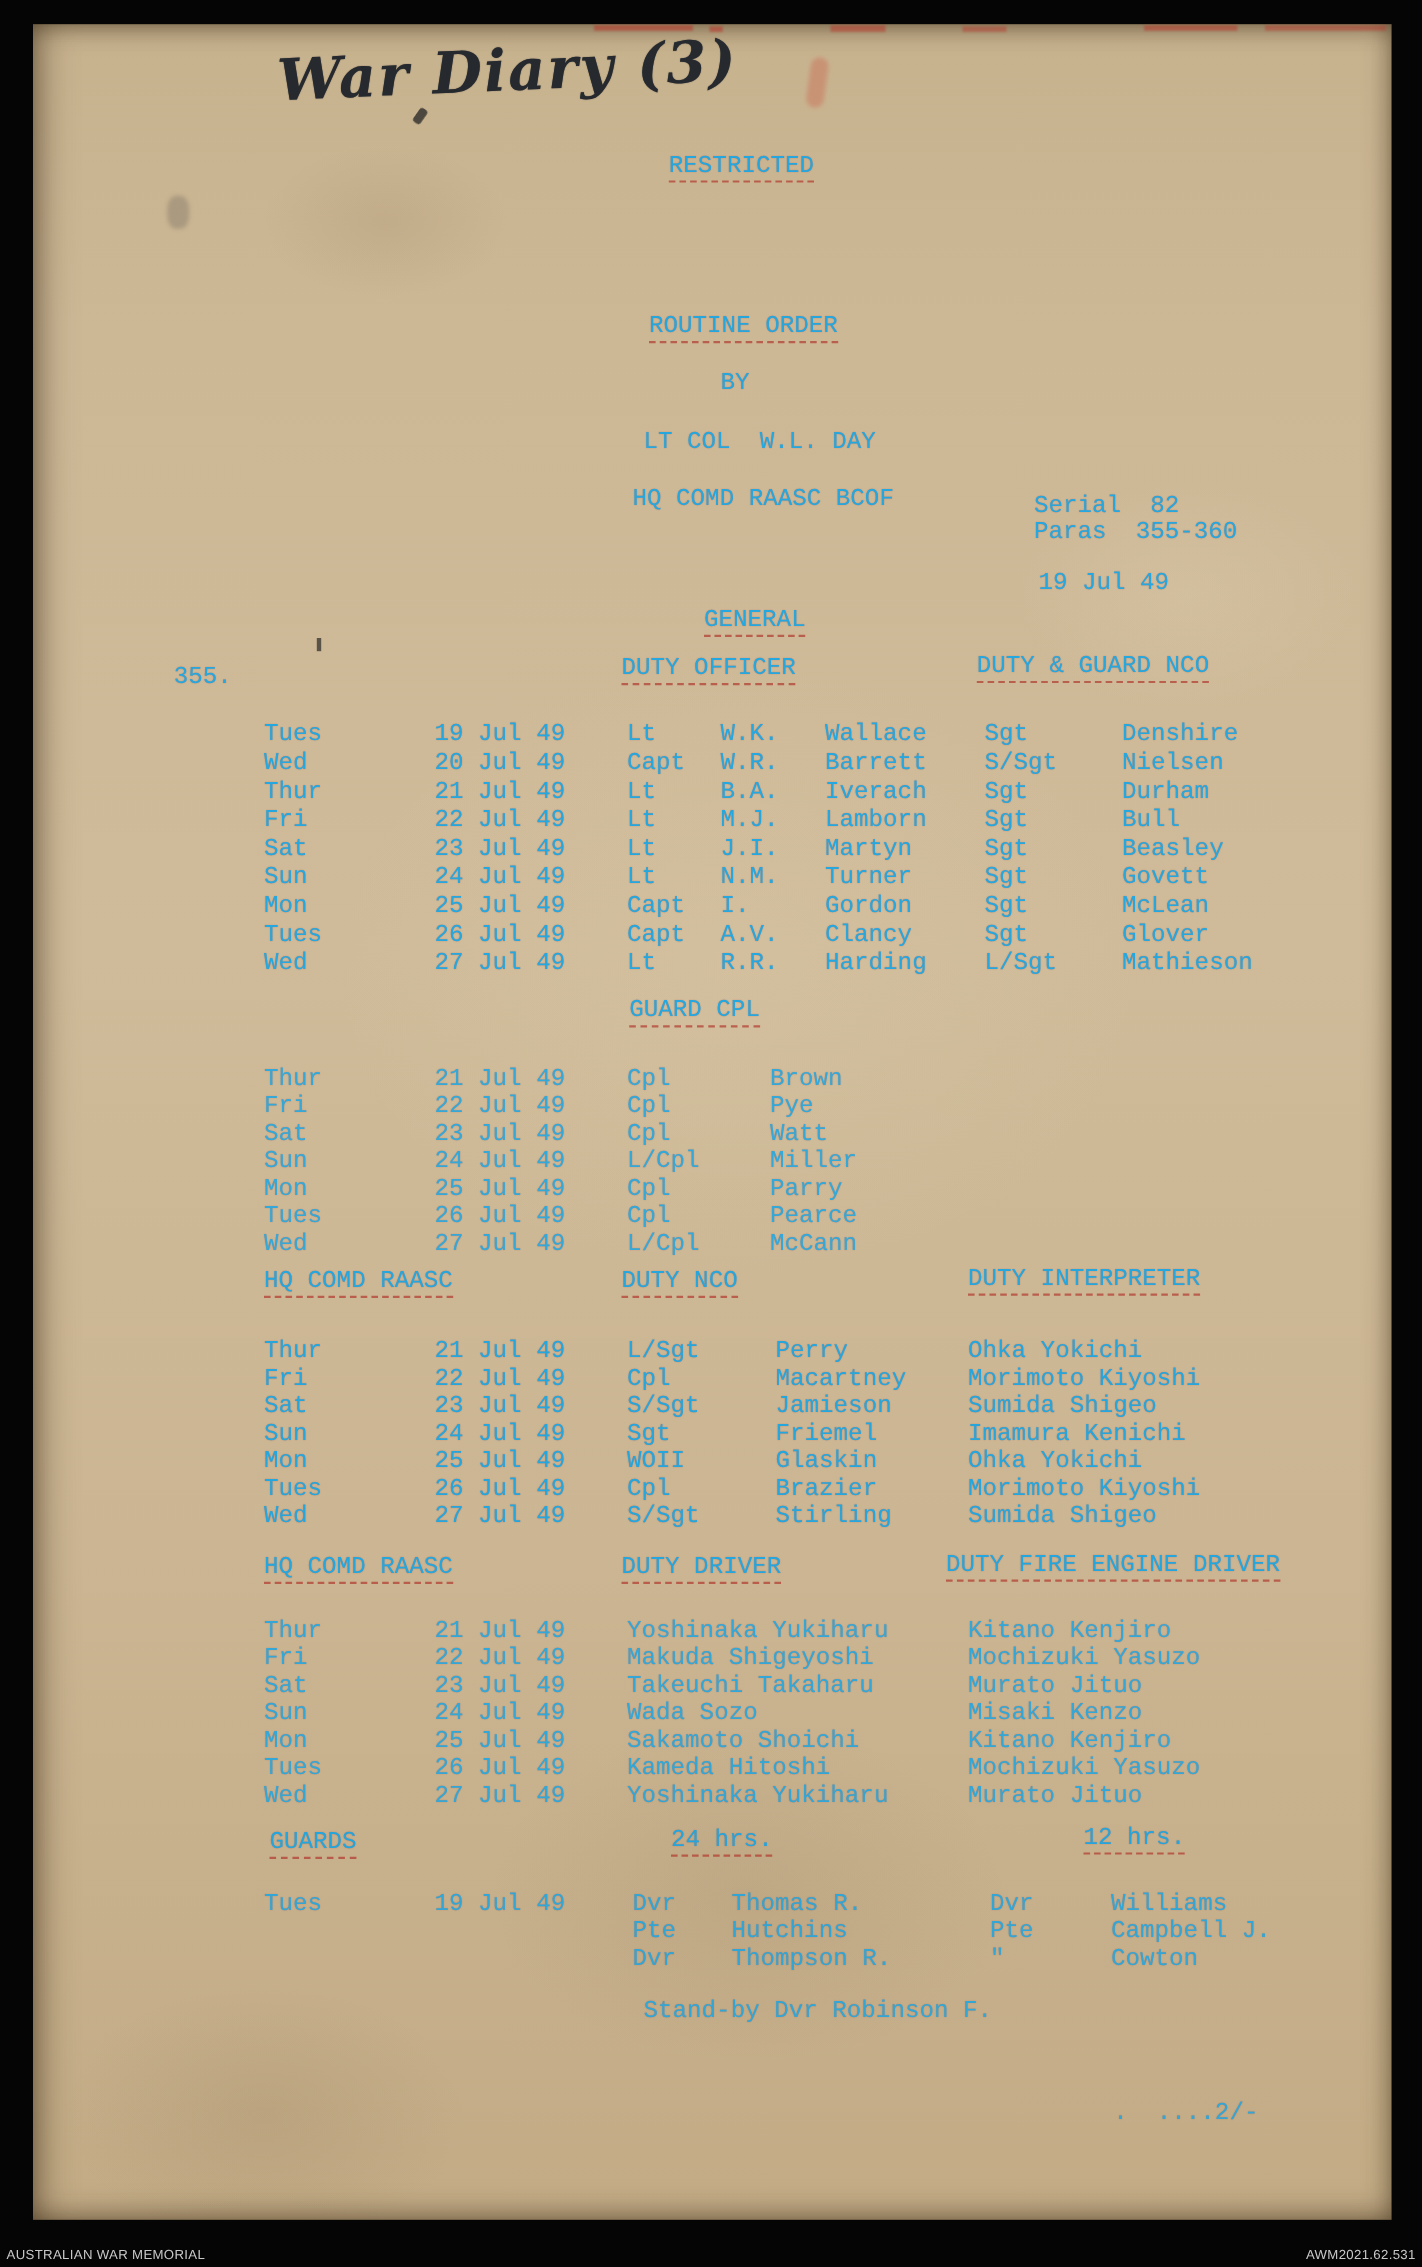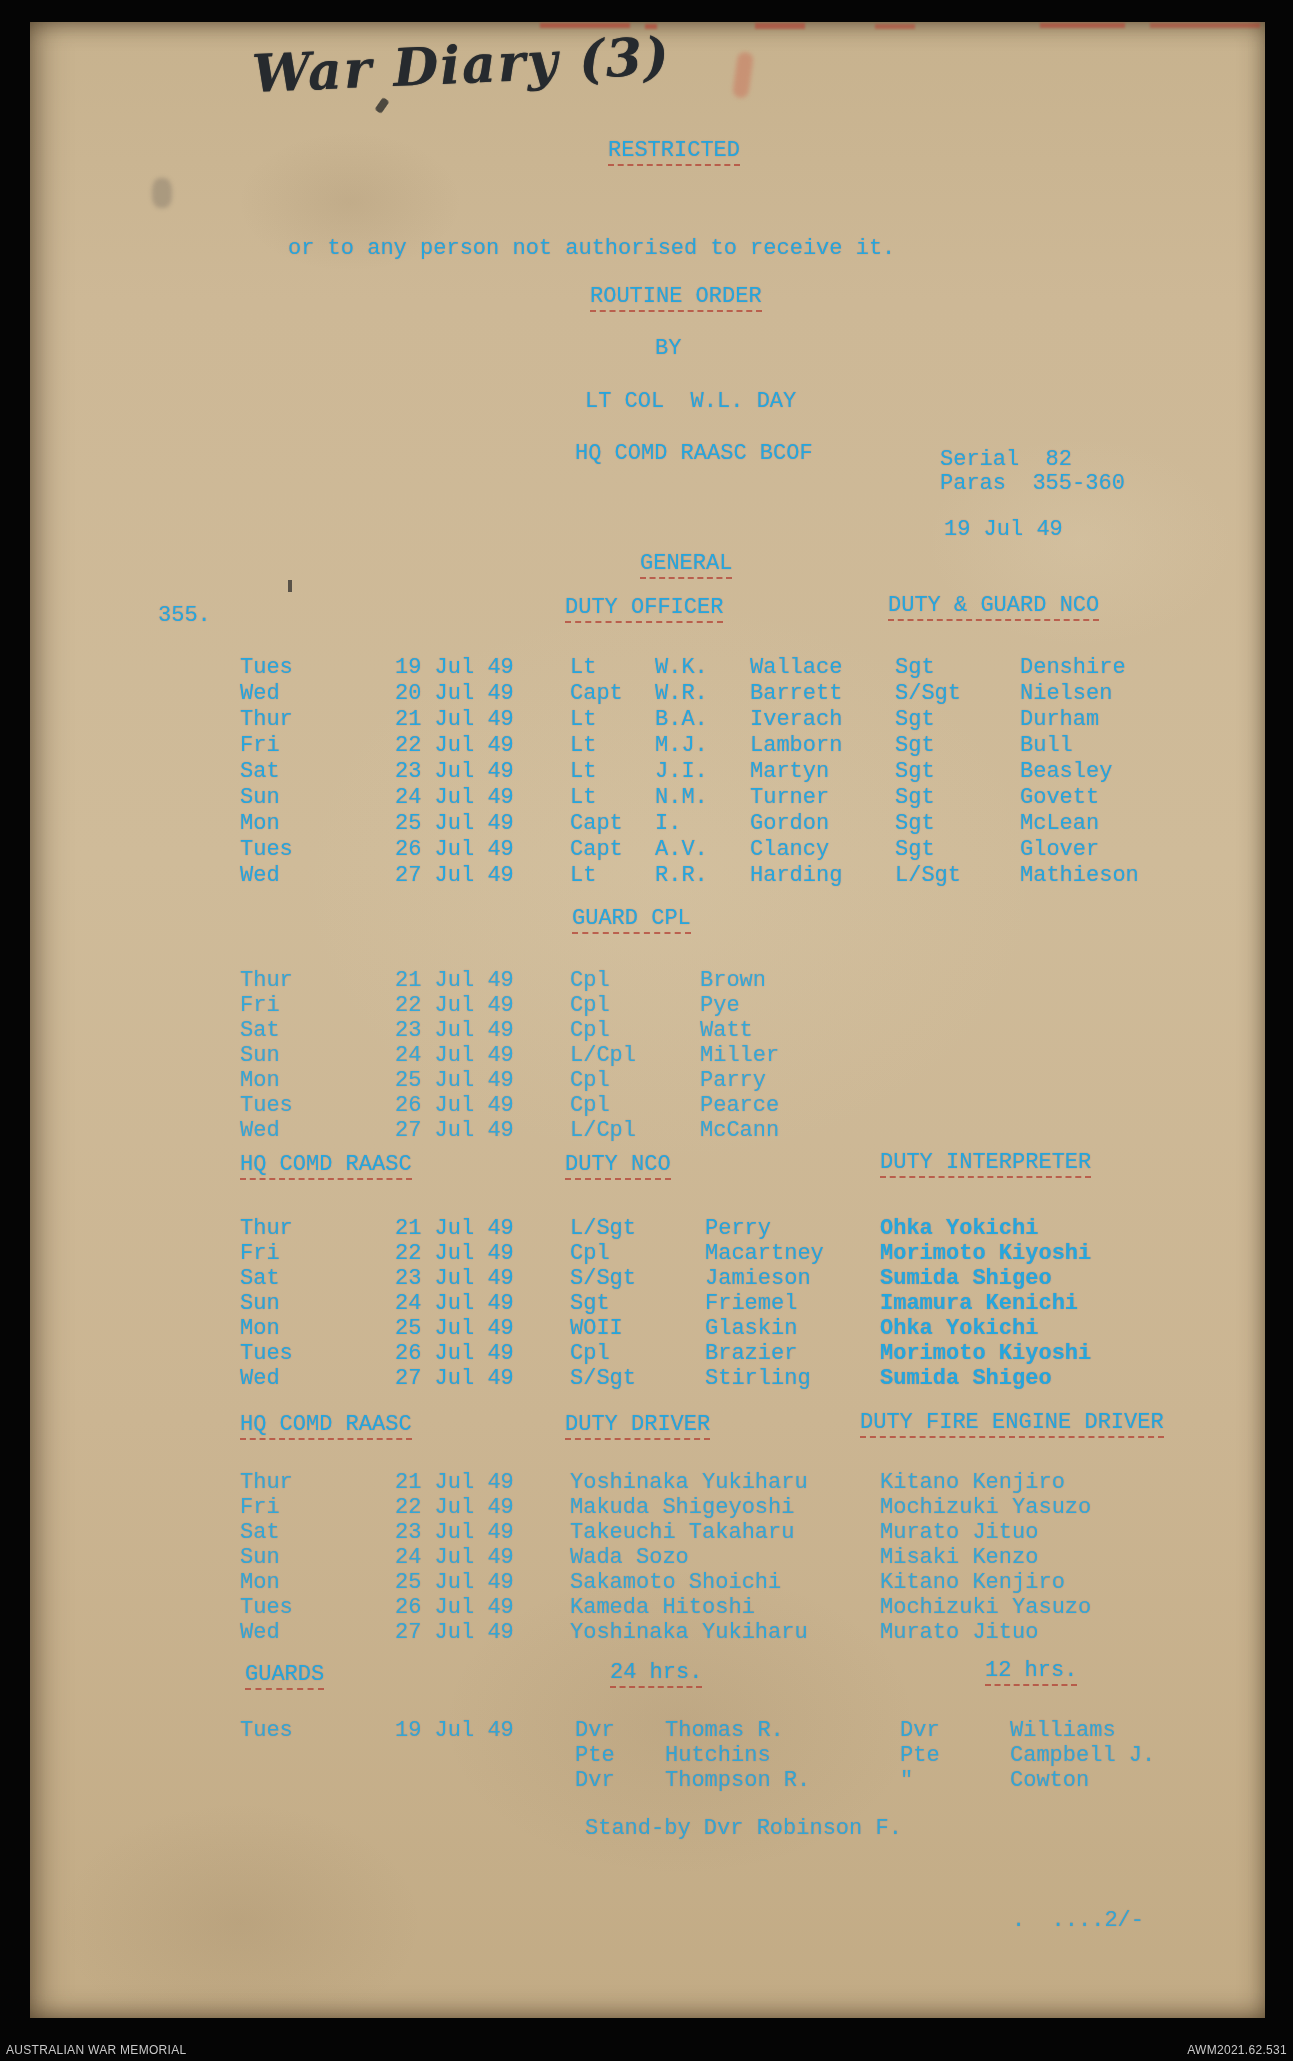--- a/index.html
+++ b/index.html
@@ -27,21 +27,21 @@
         text-shadow:0 0 1px rgba(38,42,46,.8);white-space:pre;}
   .tbl{position:absolute;left:0;width:1082px;}
   .trow{position:relative;height:25px;}
   #t1 .trow{height:26px;}
   .cell{position:absolute;top:0;white-space:pre;}
   
   .c-day{left:240px;} .c-date{left:395px;}
   .c-rank{left:570px;} .c-init{left:655px;} .c-sur{left:750px;}
   .c-ncor{left:895px;} .c-ncon{left:1020px;}
   .c-name2{left:700px;}
-  .c-name3{left:705px;font-family:Liberation Mono, monospace;} .c-interp{left:880px;font-weight:bold;}
+  .c-name3{left:705px;font-family:Liberation Mono, monospace;} .c-interp{left:880px;}
   .c-driver{left:570px;} .c-fire{left:880px;}
   .c-r1{left:575px;} .c-n1{left:665px;} .c-r2{left:900px;} .c-n2{left:1010px;}
   .footer-text{position:absolute;font-family:"Liberation Sans",sans-serif;
         font-size:12px;color:#c9c9c9;letter-spacing:.3px;bottom:4px;}
   .mark{position:absolute;pointer-events:none;}
 </style>
 </head>
 <body>
 
 <div class="stage">
@@ -55,21 +55,20 @@
   <div class="mark" style="left:1040px;top:23px;width:85px;height:5px;background:rgba(190,45,35,.45);filter:blur(1px);"></div>
   <div class="mark" style="left:1150px;top:23px;width:110px;height:5px;background:rgba(190,45,35,.4);filter:blur(1px);"></div>
   <div class="mark" style="left:735px;top:52px;width:16px;height:46px;background:rgba(200,60,45,.28);filter:blur(2px);transform:rotate(8deg);border-radius:8px;"></div>
   <div class="mark" style="left:378px;top:98px;width:8px;height:15px;background:rgba(45,45,42,.8);filter:blur(.5px);transform:rotate(35deg);border-radius:3px;"></div>
   <div class="mark" style="left:152px;top:178px;width:20px;height:30px;background:rgba(95,90,82,.3);filter:blur(2px);border-radius:40%;"></div>
   <div class="mark" style="left:288px;top:580px;width:4px;height:12px;background:rgba(50,48,45,.75);filter:blur(.4px);"></div>
 
   <div class="hand">War Diary (3)</div>
 
   <div class="ink u" style="left:608px;top:138px;">RESTRICTED</div>
-  <div class="ink" style="left:288px;top:236px;">or to any person not authorised to receive it.</div>
 
   <div class="ink u" style="left:590px;top:284px;">ROUTINE ORDER</div>
   <div class="ink" style="left:655px;top:336px;">BY</div>
   <div class="ink" style="left:585px;top:389px;">LT COL  W.L. DAY</div>
   <div class="ink" style="left:575px;top:441px;">HQ COMD RAASC BCOF</div>
   <div class="ink" style="left:940px;top:447px;">Serial  82</div>
   <div class="ink" style="left:940px;top:471px;">Paras  355-360</div>
   <div class="ink" style="left:944px;top:517px;">19 Jul 49</div>
   <div class="ink u" style="left:640px;top:551px;">GENERAL</div>
   <div class="ink" style="left:158px;top:603px;">355.</div>

